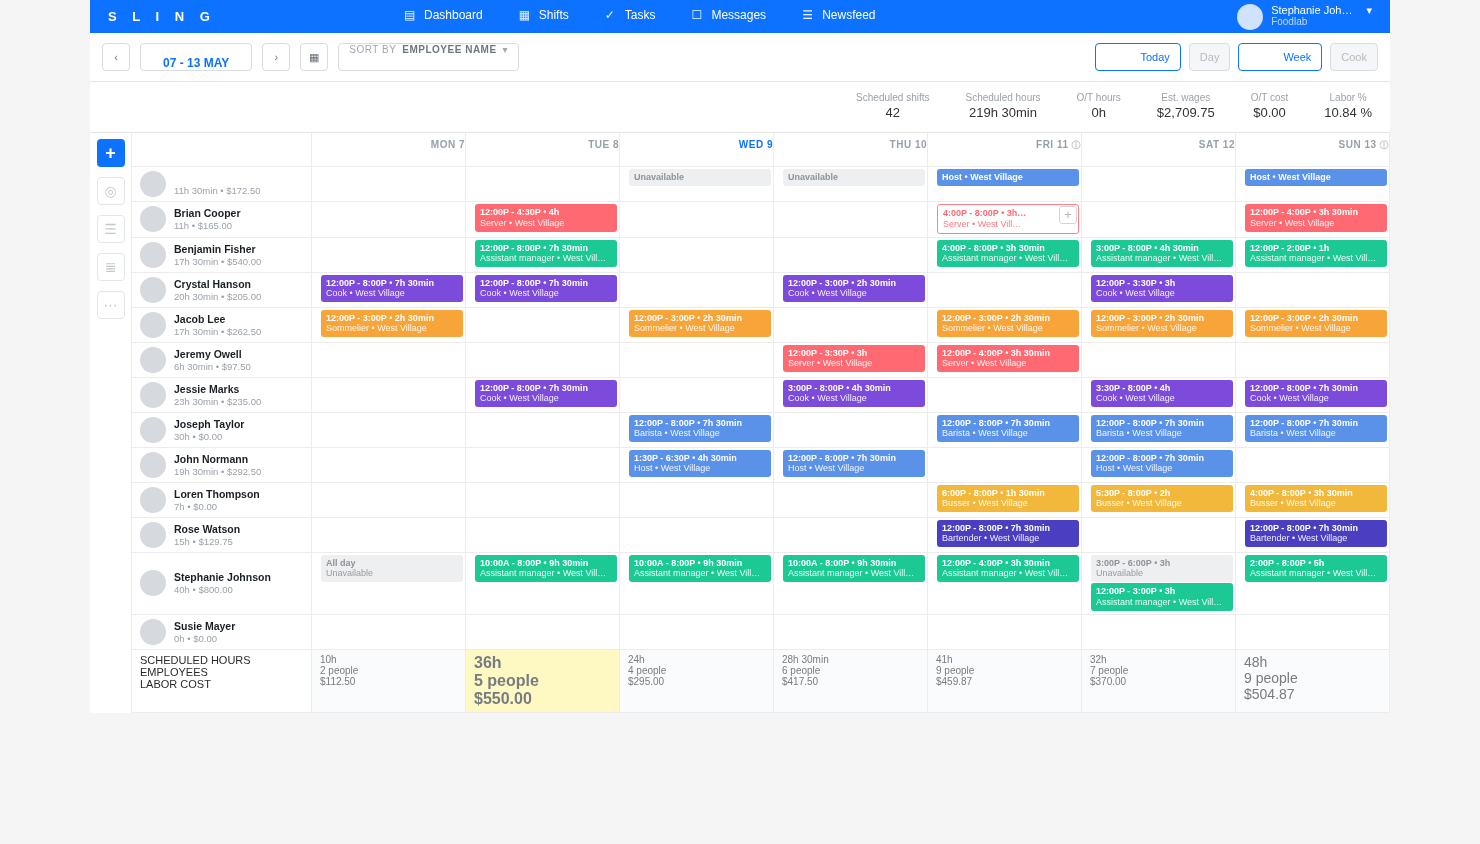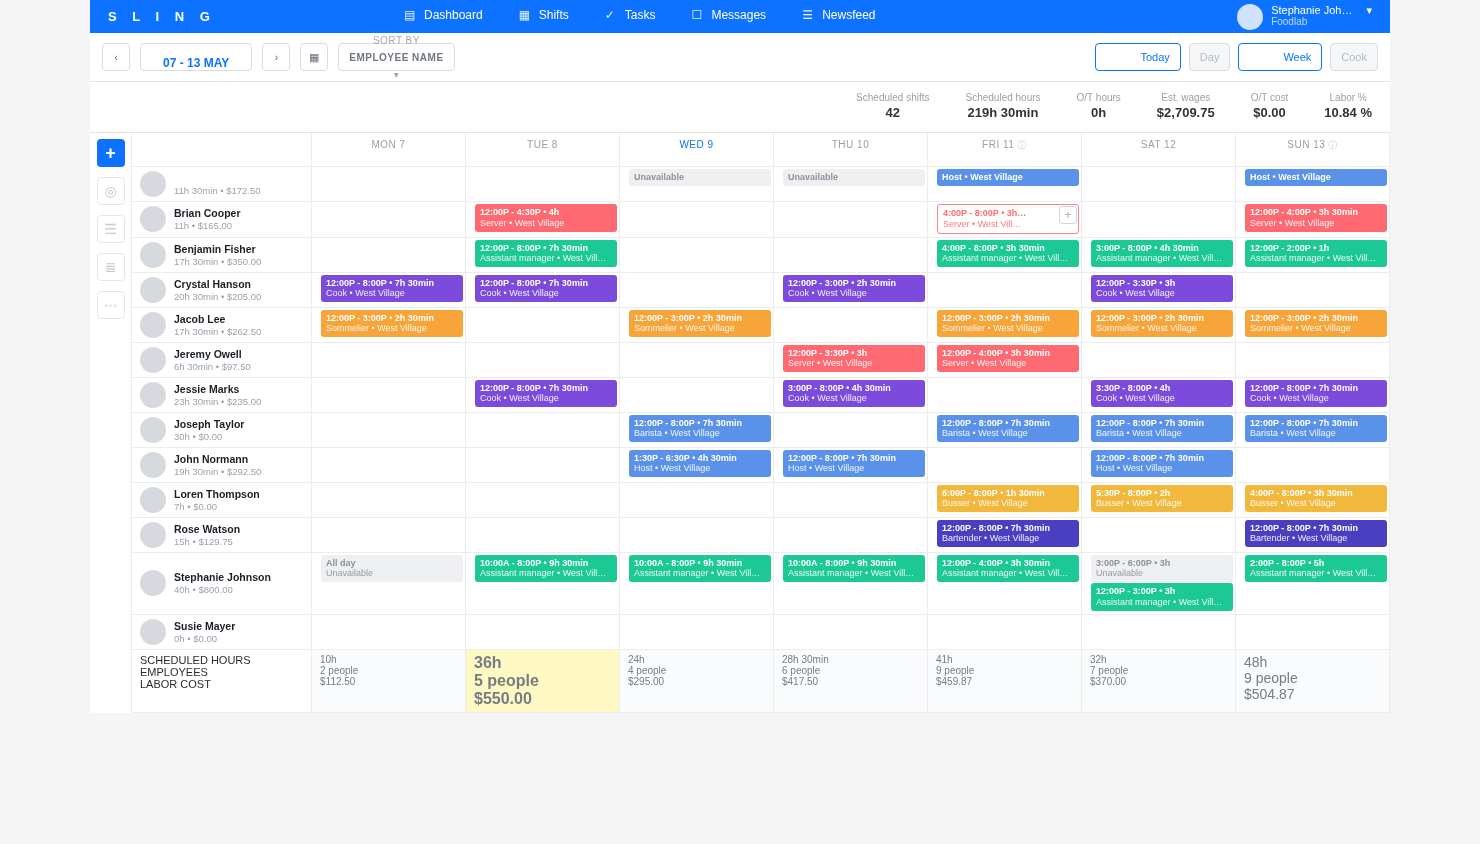--- a/index.html
+++ b/index.html
@@ -18,42 +18,42 @@
 .profile .av { width: 26px; height: 26px; border-radius: 50%; background: #cfe2ff; }
 .profile .meta { line-height: 1.1; }
 .profile .name { font-size: 11px; color: #fff; }
 .profile .org { font-size: 10px; color: #bcd9ff; }
 
 
 .toolbar { display: flex; align-items: center; gap: 10px; padding: 10px 12px; border-bottom: 1px solid #e6e6e6; background: #fff; }
 .ctrl { border: 1px solid #d7dde3; border-radius: 4px; height: 28px; display: flex; align-items: center; justify-content: center; padding: 0 10px; background: #fff; font-size: 11px; color: #6a6f77; cursor: pointer; }
 .ctrl.icon-only { width: 28px; padding: 0; }
 .date-label { color: #0d72ff; font-weight: 600; font-size: 12px; padding: 0 12px; margin-top: 12px; }
-.sortby { display: flex; align-items: center; gap: 6px; font-size: 10px; color: #a2a7af; text-transform: uppercase; letter-spacing: .5px; flex-direction: column; }
+.sortby { display: flex; align-items: flex-start; gap: 6px; font-size: 10px; color: #a2a7af; text-transform: uppercase; letter-spacing: .5px; }
 .sortby .val { color: #6f7680; font-weight: 600; }
 .viewbtns { display: flex; gap: 8px; margin-left: auto; }
 .ctrl.primary { border-color: #0d72ff; color: #0d72ff; font-weight: 400; padding-left: 44px; }
 .ctrl.muted { background: #f4f6f8; color: #b5bac2; }
 
 
 .summary { display: flex; justify-content: flex-end; gap: 36px; padding: 10px 18px 12px; border-bottom: 1px solid #e6e6e6; }
 .metric { text-align: center; }
 .metric .lbl { font-size: 10px; color: #9aa1a9; }
-.metric .val { font-size: 13px; color: #333; font-weight: 700; margin-top: 2px; }
+.metric .val { font-size: 13px; color: #333; font-weight: 400; margin-top: 2px; }
 
 
 .main { display: flex; }
 .sidebar { width: 42px; border-right: 1px solid #ececec; display: flex; flex-direction: column; align-items: center; padding-top: 6px; gap: 10px; }
 .sidebar .sq { width: 28px; height: 28px; border-radius: 4px; display: flex; align-items: center; justify-content: center; }
 .sidebar .add { background: #0d72ff; color: #fff; font-size: 18px; font-weight: 700; }
 .sidebar .icn { border: 1px solid #e3e7ec; color: #c3c9d0; font-size: 14px; }
 
 .grid { flex: 1; display: grid; grid-template-columns: 180px repeat(7, 1fr); }
 .cell { border-right: 1px solid #ececec; border-bottom: 1px solid #ececec; padding: 2px; min-height: 34px; position: relative; }
-.cell.hcol { background: #fff; font-size: 10px; color: #97a0aa; text-align: center; padding: 6px 0; font-weight: 400; letter-spacing: .5px; }
+.cell.hcol { background: #fff; font-size: 10px; color: #97a0aa; text-align: right; padding: 6px 0; font-weight: 700; letter-spacing: .5px; }
 .cell.hcol.active { color: #0d72ff; }
 .cell.namecol { background: #fff; display: flex; align-items: center; gap: 8px; padding: 4px 8px; }
 .cell.namecol .av { width: 26px; height: 26px; border-radius: 50%; background: #d6d9dd; flex-shrink: 0; }
 .cell.namecol .nm { font-size: 10.5px; font-weight: 700; color: #1a1f25; }
 .cell.namecol .sub { font-size: 9.5px; color: #9ba2ab; margin-top: 1px; }
 
 .shift { border-radius: 3px; padding: 3px 5px; color: #fff; font-size: 9px; line-height: 1.2; margin-bottom: 1px; overflow: hidden; cursor: pointer; margin-left: 7px; }
 .shift .l1 { font-weight: 700; }
 .shift .l2 { opacity: .9; }
 .shift.unavail { background: #eeeff1; color: #8d9299; }
@@ -230,21 +230,21 @@
         <div class="cell ">
           <div class="shift red">
             <div class="l1">12:00P - 4:00P • 3h 30min</div>
             <div class="l2">Server • West Village</div>
           </div>
         </div>
         <div class="cell namecol">
           <div class="av"></div>
           <div>
             <div class="nm">Benjamin Fisher</div>
-            <div class="sub">17h 30min • $350.00</div>
+            <div class="sub">17h 30min • $540.00</div>
           </div>
         </div>
         <div class="cell "></div>
         <div class="cell ">
           <div class="shift teal">
             <div class="l1">12:00P - 8:00P • 7h 30min</div>
             <div class="l2">Assistant manager • West Vill…</div>
           </div>
         </div>
         <div class="cell "></div>

